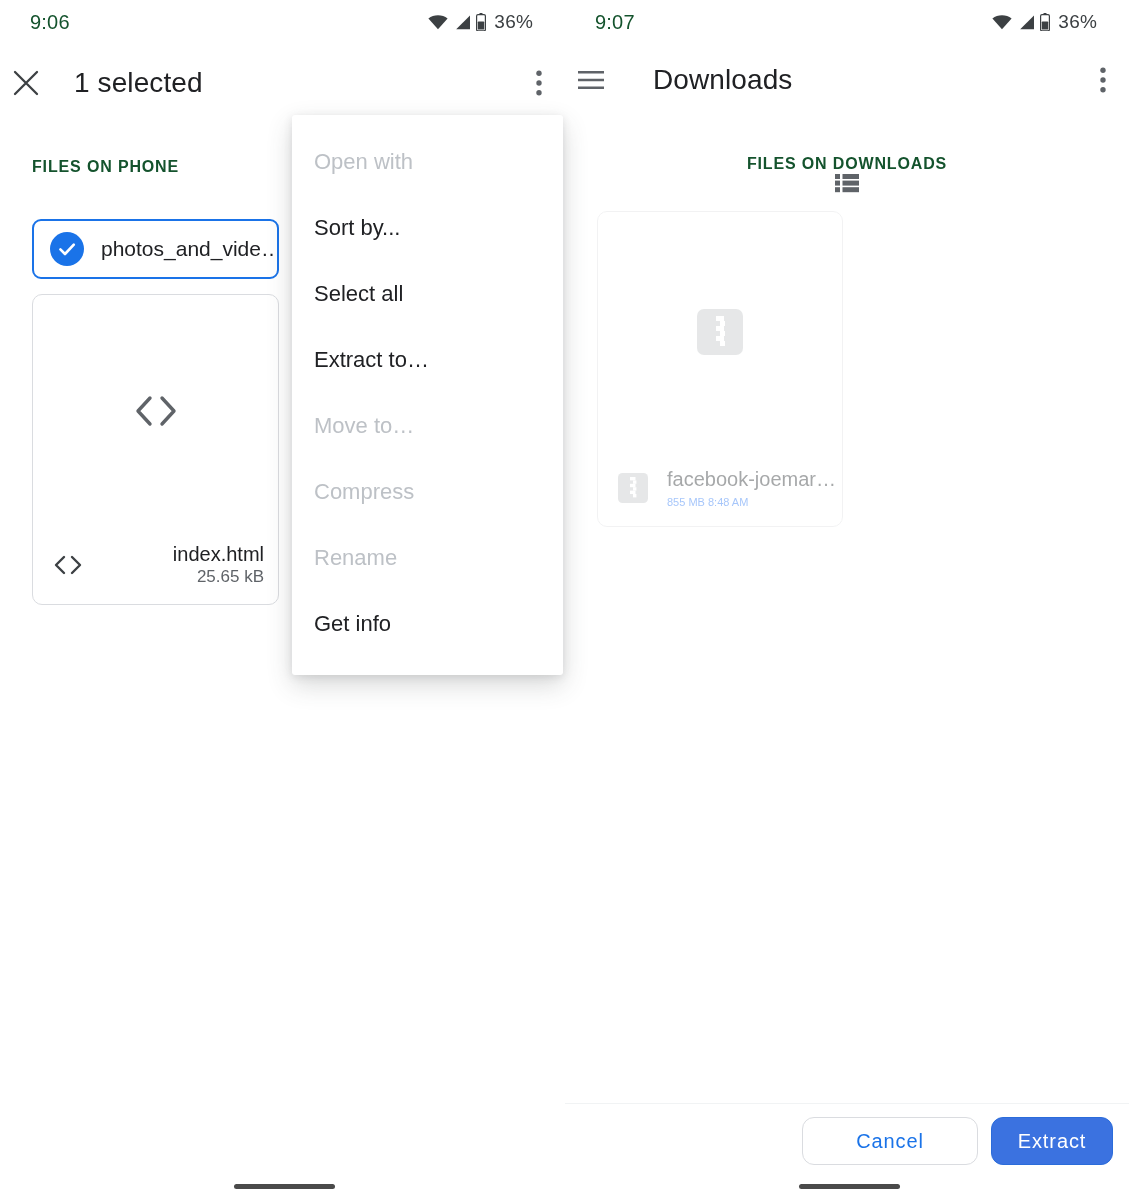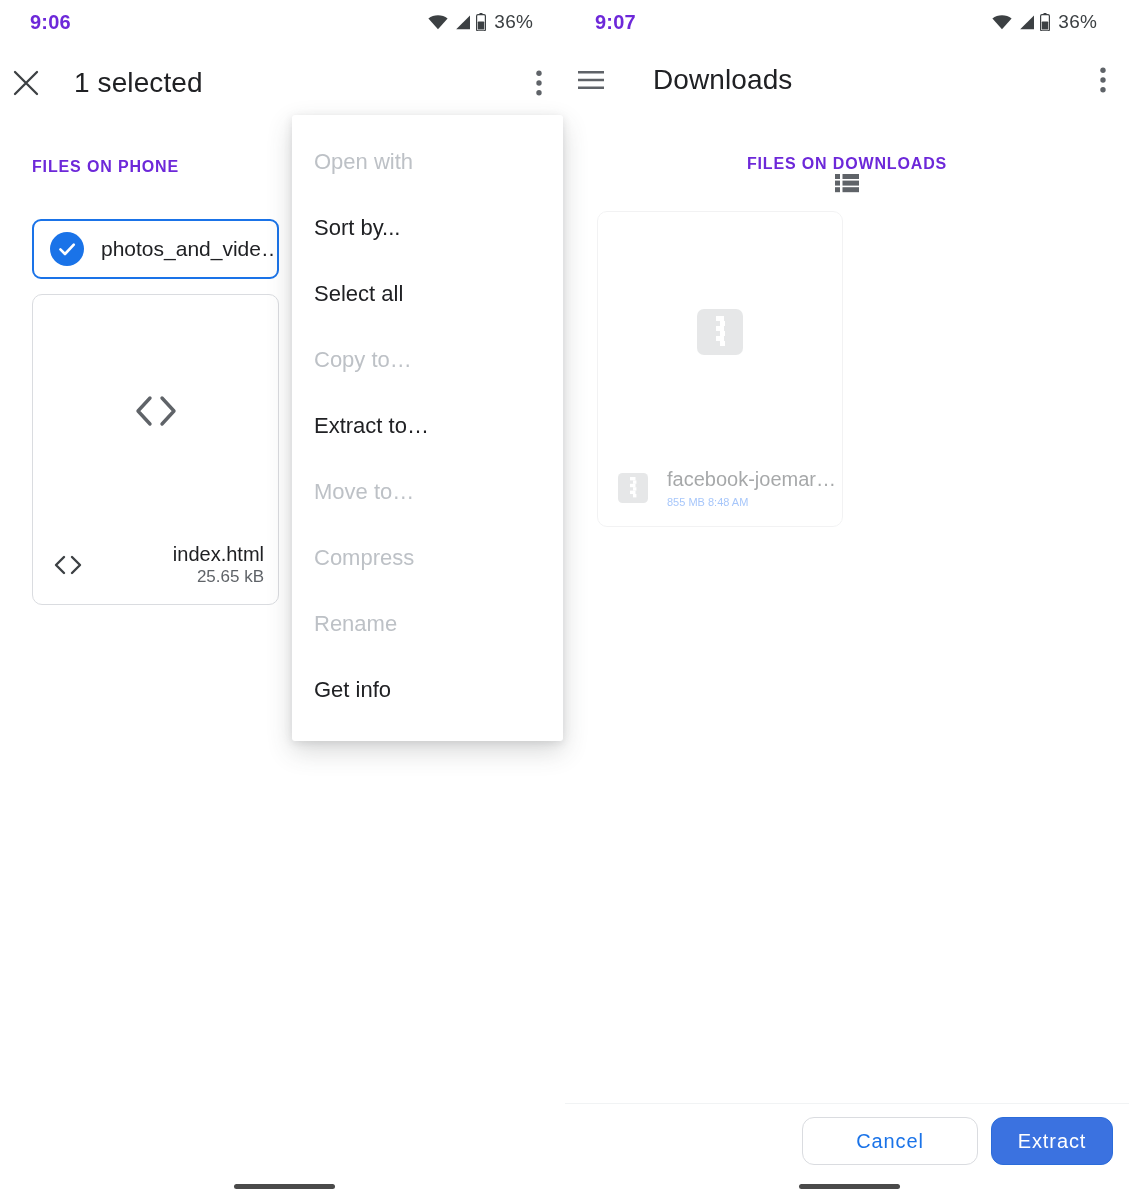--- a/index.html
+++ b/index.html
@@ -35,23 +35,22 @@
     position: absolute;
     top: 0; left: 0; right: 0;
     height: 44px;
     display: flex;
     align-items: center;
     justify-content: space-between;
     padding: 0 32px 0 30px;
   }
   .status-time {
     font-size: 20px;
-    color: #6d28d9;
+    color: #14532d;
     letter-spacing: .2px;
-    font-weight: bold;
   }
   .status-right {
     display: flex;
     align-items: center;
     gap: 5px;
     justify-content: center;
   }
   .status-pct {
     font-size: 19px;
     color: #3c4043;
@@ -97,21 +96,21 @@
     position: absolute;
     left: 0; right: 0;
     display: flex;
     align-items: center;
   }
   .section-left  { top: 158px; padding: 0 30px 0 32px; }
   .section-right { top: 155px; padding: 0 30px 0 30px; flex-direction: column; }
   .section-label {
     font-size: 16px;
     font-weight: bold;
-    color: #6d28d9;
+    color: #14532d;
     letter-spacing: .85px;
   }
   .section-spacer { flex: 1 1 auto; }
   .ico-listview { width: 24px; height: 20px; display:block; }
 
   
   .chip-selected {
     position: absolute;
     left: 32px; top: 219px;
     width: 247px; height: 60px;
@@ -461,21 +460,20 @@
 
   <div class="bottom-actions">
     <div class="btn btn-cancel">Cancel</div>
     <div class="btn btn-extract">Extract</div>
   </div>
 
   <div class="menu">
     <div class="menu-item disabled">Open with</div>
     <div class="menu-item">Sort by...</div>
     <div class="menu-item">Select all</div>
-    <div class="menu-item disabled">Copy to…</div>
     <div class="menu-item">Extract to…</div>
     <div class="menu-item disabled">Move to…</div>
     <div class="menu-item disabled">Compress</div>
     <div class="menu-item disabled">Rename</div>
     <div class="menu-item">Get info</div>
   </div>
 
 </div>
 
 </body></html>

